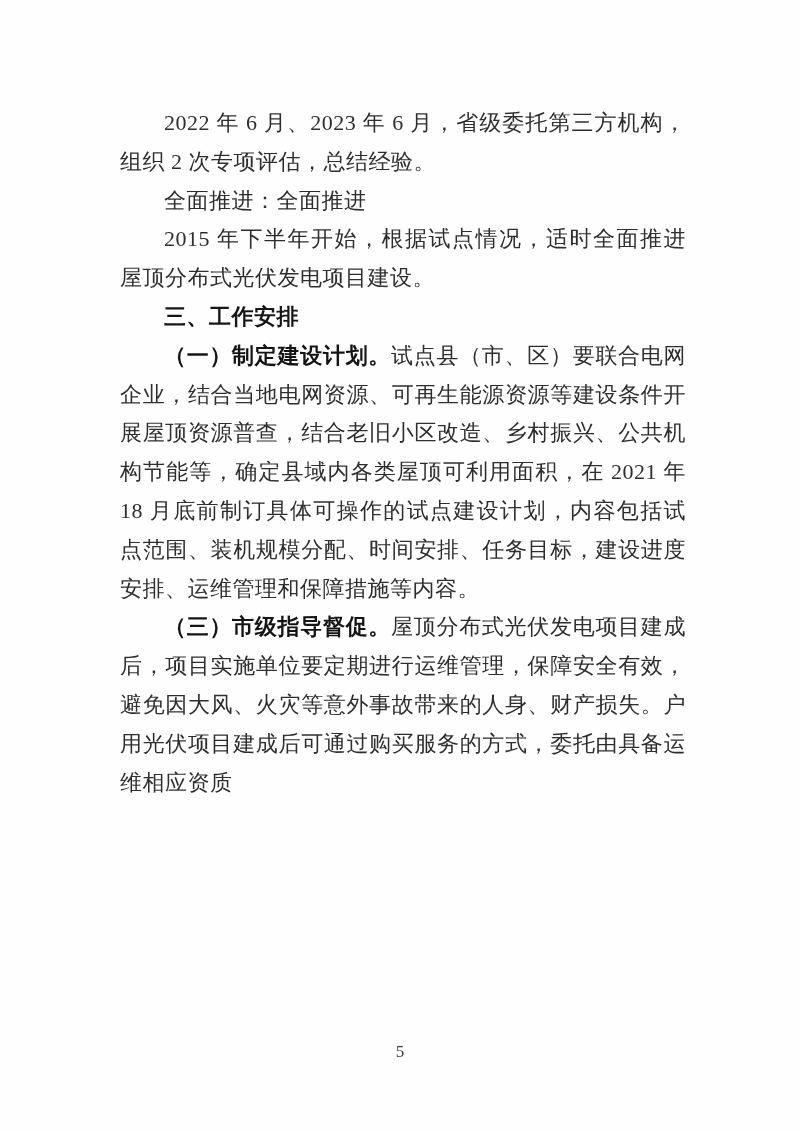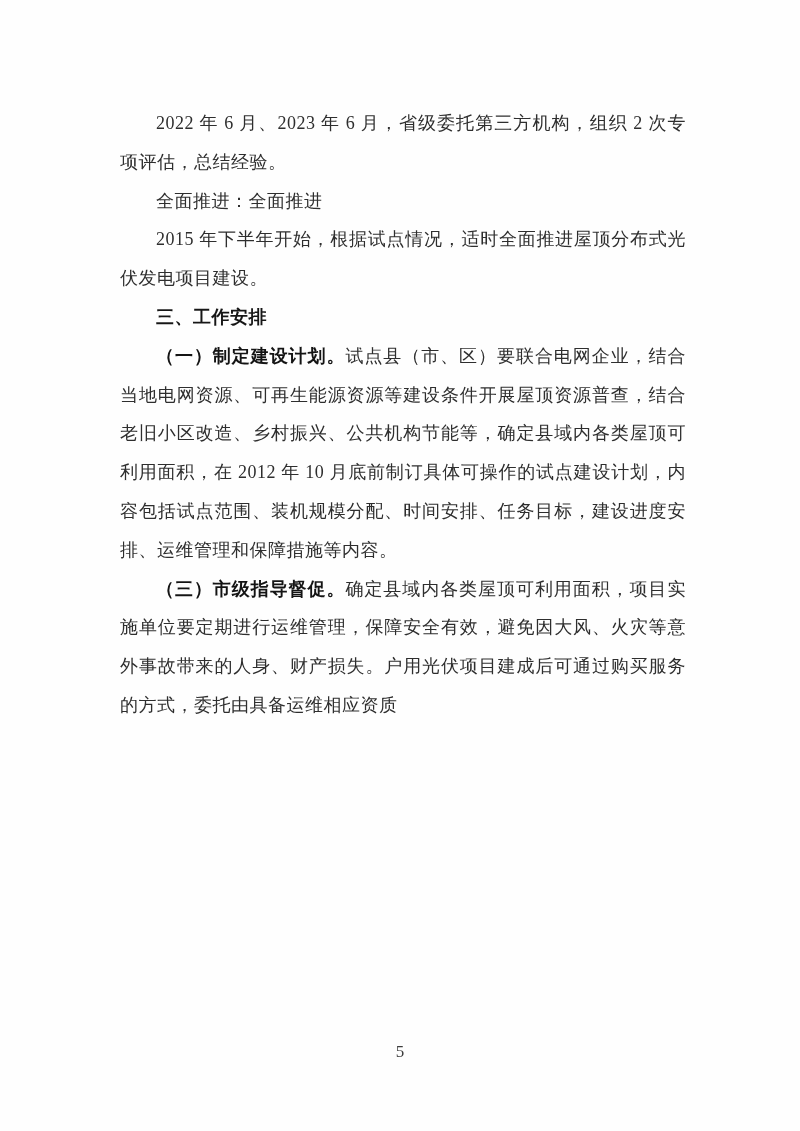--- a/index.html
+++ b/index.html
@@ -17,21 +17,21 @@
     color: #2e2e2e;
   }
   .content {
     position: absolute;
     top: 104px;
     left: 120px;
     width: 566px;
   }
   p.para {
     margin: 0;
-    font-size: 18px;
+    font-size: 22px;
     line-height: 38.8px;
     letter-spacing: 0.5px;
     text-align: justify;
     text-indent: 2em;
     color: #2e2e2e;
   }
   p.heading {
     font-family: "Liberation Sans", "DejaVu Sans", sans-serif;
     font-weight: bold;
     color: #161616;
@@ -59,21 +59,21 @@
   <div class="content">
 
     <p class="para"><span>2022 年 6 月、2023 年 6 月，省级委托第三方机构，组织 2 次专项评估，总结经验。</span></p>
 
     <p class="para"><span>全面推进：全面推进</span></p>
 
     <p class="para"><span>2015 年下半年开始，根据试点情况，适时全面推进屋顶分布式光伏发电项目建设。</span></p>
 
     <p class="para heading"><span>三、工作安排</span></p>
 
-    <p class="para"><span class="lead">（一）制定建设计划。</span><span>试点县（市、区）要联合电网企业，结合当地电网资源、可再生能源资源等建设条件开展屋顶资源普查，结合老旧小区改造、乡村振兴、公共机构节能等，确定县域内各类屋顶可利用面积，在 2012 年 10 月底前制订具体可操作的试点建设计划，内容包括试点范围、装机规模分配、时间安排、任务目标，建设进度安排、运维管理和保障措施等内容。</span></p>
+    <p class="para"><span class="lead">（一）制定建设计划。</span><span>试点县（市、区）要联合电网企业，结合当地电网资源、可再生能源资源等建设条件开展屋顶资源普查，结合老旧小区改造、乡村振兴、公共机构节能等，确定县域内各类屋顶可利用面积，在 2021 年 18 月底前制订具体可操作的试点建设计划，内容包括试点范围、装机规模分配、时间安排、任务目标，建设进度安排、运维管理和保障措施等内容。</span></p>
 
 
-    <p class="para"><span class="lead">（三）市级指导督促。</span><span>确定县域内各类屋顶可利用面积，项目实施单位要定期进行运维管理，保障安全有效，避免因大风、火灾等意外事故带来的人身、财产损失。户用光伏项目建成后可通过购买服务的方式，委托由具备运维相应资质</span></p>
+    <p class="para"><span class="lead">（三）市级指导督促。</span><span>屋顶分布式光伏发电项目建成后，项目实施单位要定期进行运维管理，保障安全有效，避免因大风、火灾等意外事故带来的人身、财产损失。户用光伏项目建成后可通过购买服务的方式，委托由具备运维相应资质</span></p>
 
   </div>
 
   <div class="footer">5</div>
 </div>
 
 </body></html>

